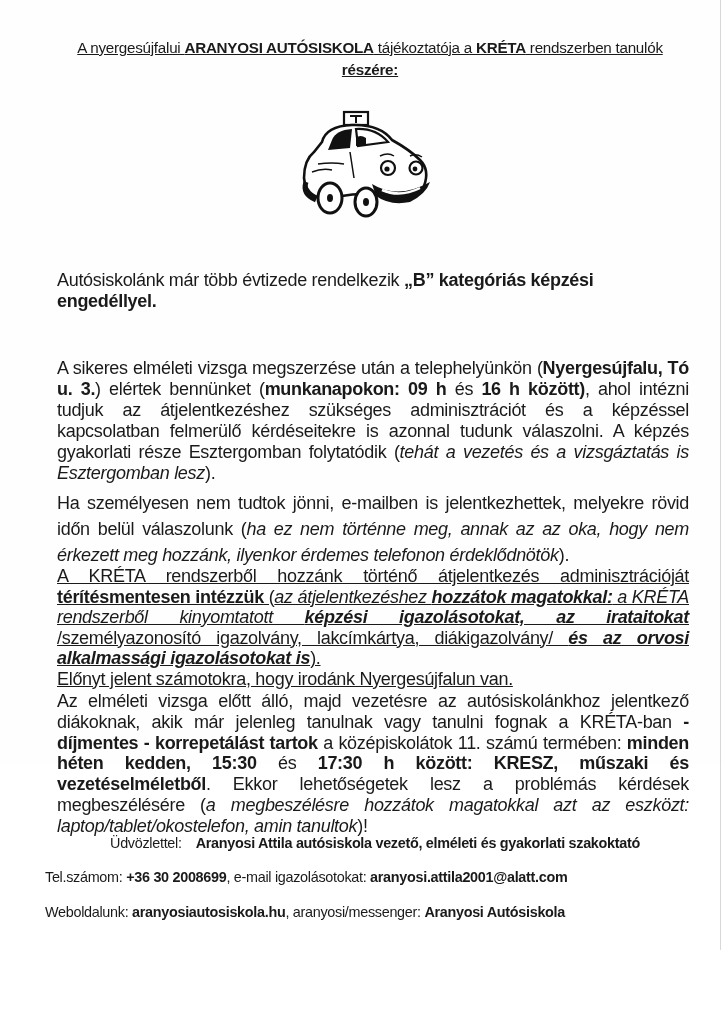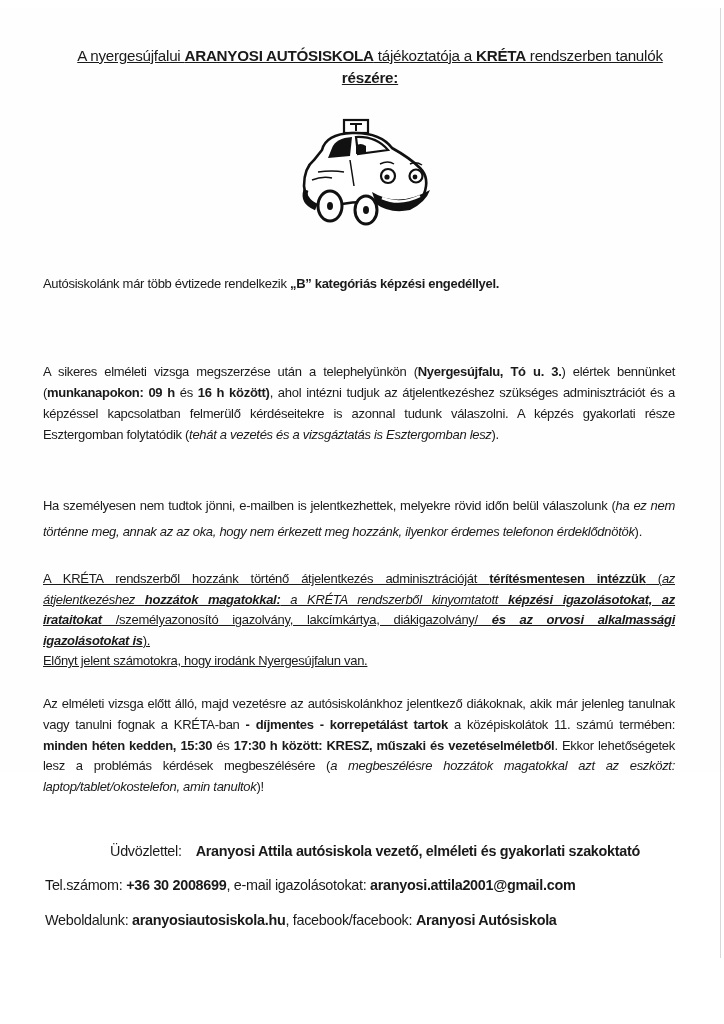--- a/index.html
+++ b/index.html
@@ -1,23 +1,23 @@
 <!DOCTYPE html>
 <html><head>
 <meta charset="utf-8">
 <style>
   html, body { margin: 0; padding: 0; background: #ffffff; }
   body { width: 724px; height: 1024px; position: relative; overflow: hidden;
          font-family: "Liberation Sans", sans-serif; color: #1a1a1a; }
-  .page { position: absolute; left: 0; top: 0; width: 724px; height: 764px; background: #fefefe; margin-top: 8px; }
+  .page { position: absolute; left: 0; top: 0; width: 724px; height: 764px; background: #fefefe; }
   .scan-edge { position: absolute; right: 3px; top: 0; width: 1px; height: 950px; background: #d8d8d8; }
   .title { position: absolute; left: 40px; width: 660px; top: 37px; text-align: center;
            font-size: 15.2px; line-height: 22px; text-decoration: underline; letter-spacing: -0.25px; }
   .logo { position: absolute; left: 292px; top: 108px; width: 150px; height: 110px; }
-  .para { position: absolute; left: 43px; width: 632px; font-size: 13px; letter-spacing: -0.3px; }
+  .para { position: absolute; left: 57px; width: 632px; font-size: 18px; letter-spacing: -0.3px; }
   .just { text-align: justify; text-align-last: left; }
   b { font-weight: bold; }
   i { font-style: italic; }
   .p1 { top: 252px; line-height: 21px; }
   .p2 { top: 285px; line-height: 21px; }
   .p3 { top: 340px; line-height: 21px; }
   .p4 { top: 472px; line-height: 26px; }
   .p5 { top: 548px; line-height: 20.5px; text-decoration: underline; }
   .p6 { top: 673px; line-height: 20.8px; }
   .sig { position: absolute; left: 45px; width: 660px; font-size: 14.4px; line-height: 20px; letter-spacing: -0.3px; }
@@ -64,18 +64,18 @@
   <p class="para p1">Autósiskolánk már több évtizede rendelkezik <b>„B” kategóriás képzési engedéllyel.</b></p>
   <p class="para p3 just">A sikeres elméleti vizsga megszerzése után a telephelyünkön (<b>Nyergesújfalu, Tó u. 3.</b>) elértek bennünket (<b>munkanapokon: 09 h</b> és <b>16 h között)</b>, ahol intézni tudjuk az átjelentkezéshez szükséges adminisztrációt és a képzéssel kapcsolatban felmerülő kérdéseitekre is azonnal tudunk válaszolni. A képzés gyakorlati része Esztergomban folytatódik (<i>tehát a vezetés és a vizsgáztatás is Esztergomban lesz</i>).</p>
   <p class="para p4 just">Ha személyesen nem tudtok jönni, e-mailben is jelentkezhettek, melyekre rövid időn belül válaszolunk (<i>ha ez nem történne meg, annak az az oka, hogy nem érkezett meg hozzánk, ilyenkor érdemes telefonon érdeklődnötök</i>).</p>
   <p class="para p5 just">A  KRÉTA rendszerből hozzánk történő átjelentkezés adminisztrációját <b>térítésmentesen intézzük</b> (<i>az átjelentkezéshez </i><b><i>hozzátok magatokkal:</i></b><i> a KRÉTA rendszerből kinyomtatott </i><b><i>képzési igazolásotokat, az irataitokat</i></b> /személyazonosító igazolvány, lakcímkártya, diákigazolvány/ <b><i>és az orvosi alkalmassági igazolásotokat is</i></b>).<br>Előnyt jelent számotokra, hogy irodánk Nyergesújfalun van.</p>
   <p class="para p6 just">Az elméleti vizsga előtt álló, majd vezetésre az autósiskolánkhoz jelentkező diákoknak, akik már jelenleg tanulnak vagy tanulni fognak a KRÉTA-ban <b>- díjmentes - korrepetálást tartok</b> a középiskolátok 11. számú termében: <b>minden héten kedden, 15:30</b> és <b>17:30 h között: KRESZ, műszaki és vezetéselméletből</b>. Ekkor lehetőségetek lesz a problémás kérdések megbeszélésére (<i>a megbeszélésre hozzátok magatokkal azt az eszközt: laptop/tablet/okostelefon, amin tanultok</i>)!</p>
 
   <div class="sig s1">
     <span>Üdvözlettel:</span><span class="gap"></span><b>Aranyosi Attila autósiskola vezető, elméleti és gyakorlati szakoktató</b>
   </div>
   <div class="sig s2">
-    <span>Tel.számom: </span><b>+36 30 2008699</b><span>, e-mail igazolásotokat: </span><b>aranyosi.attila2001@gmail.com</b>
+    <span>Tel.számom: </span><b>+36 30 2008699</b><span>, e-mail igazolásotokat: </span><b>aranyosi.attila2001@alatt.com</b>
   </div>
   <div class="sig s3">
-    <span>Weboldalunk: </span><b>aranyosiautosiskola.hu</b><span>, facebook/facebook: </span><b>Aranyosi Autósiskola</b>
+    <span>Weboldalunk: </span><b>aranyosiautosiskola.hu</b><span>, aranyosi/messenger: </span><b>Aranyosi Autósiskola</b>
   </div>
 </div>
 
 </body></html>

